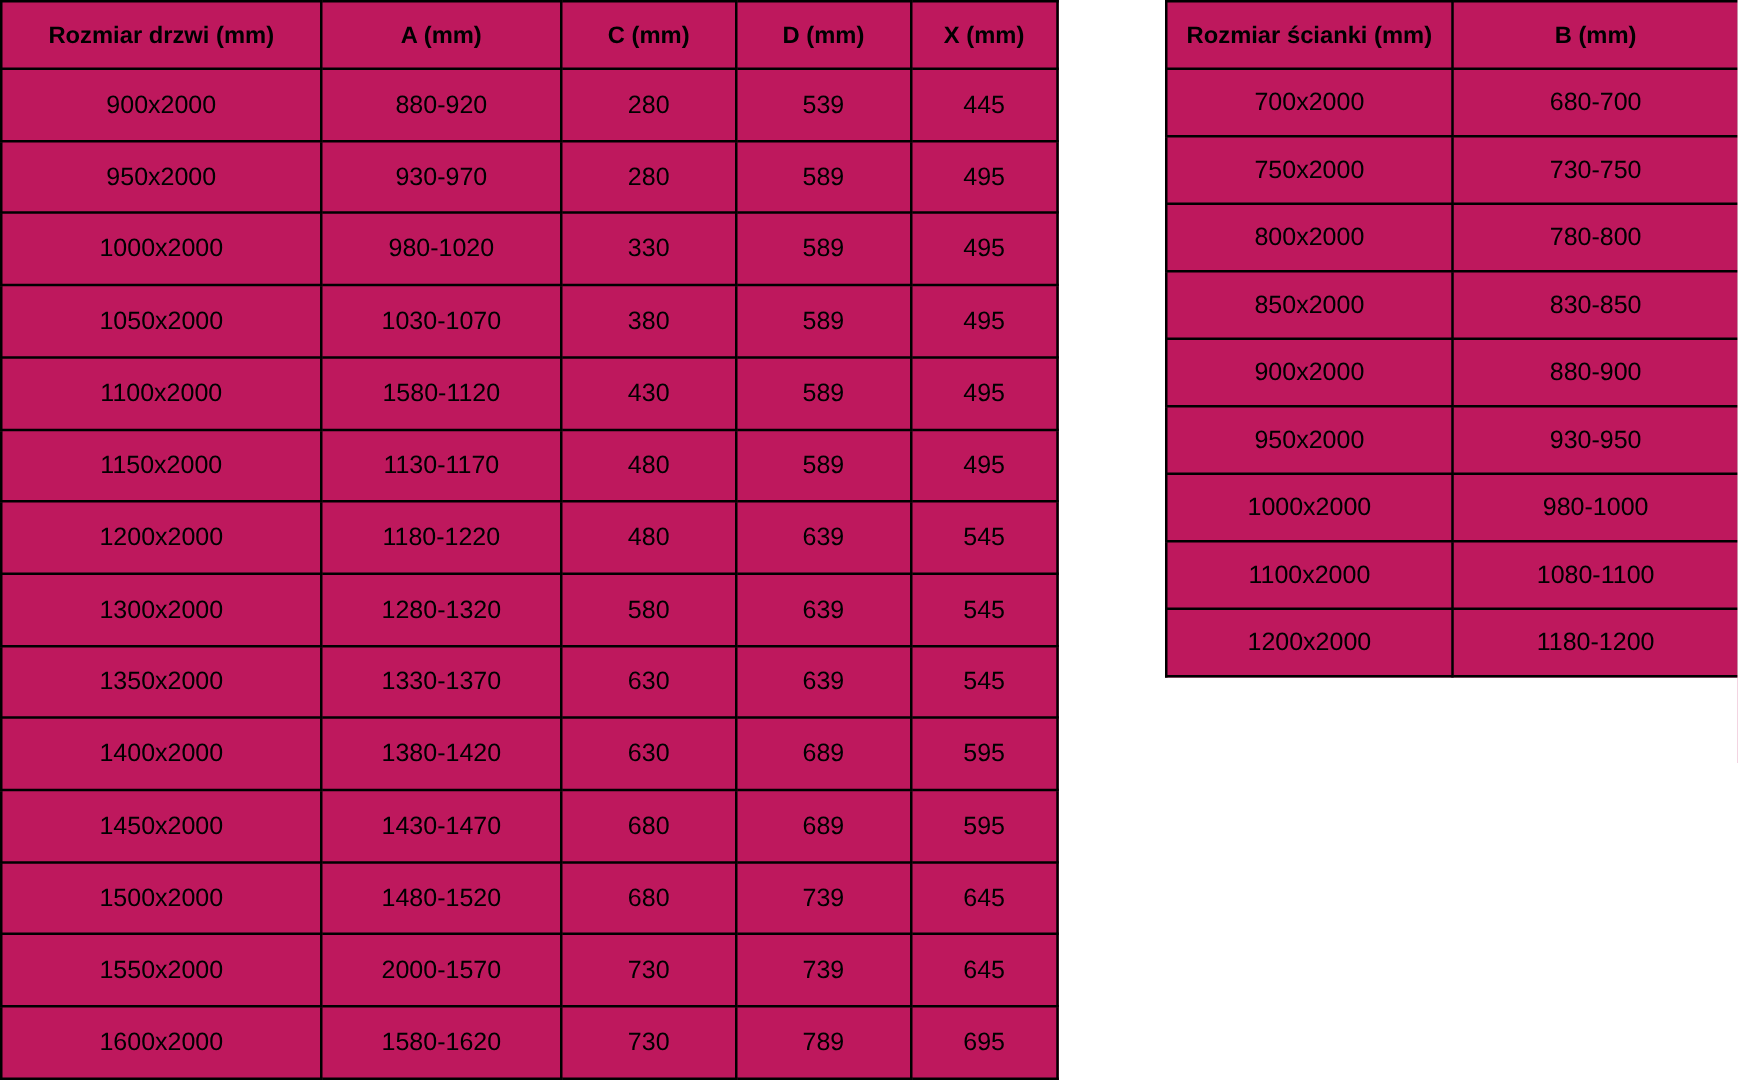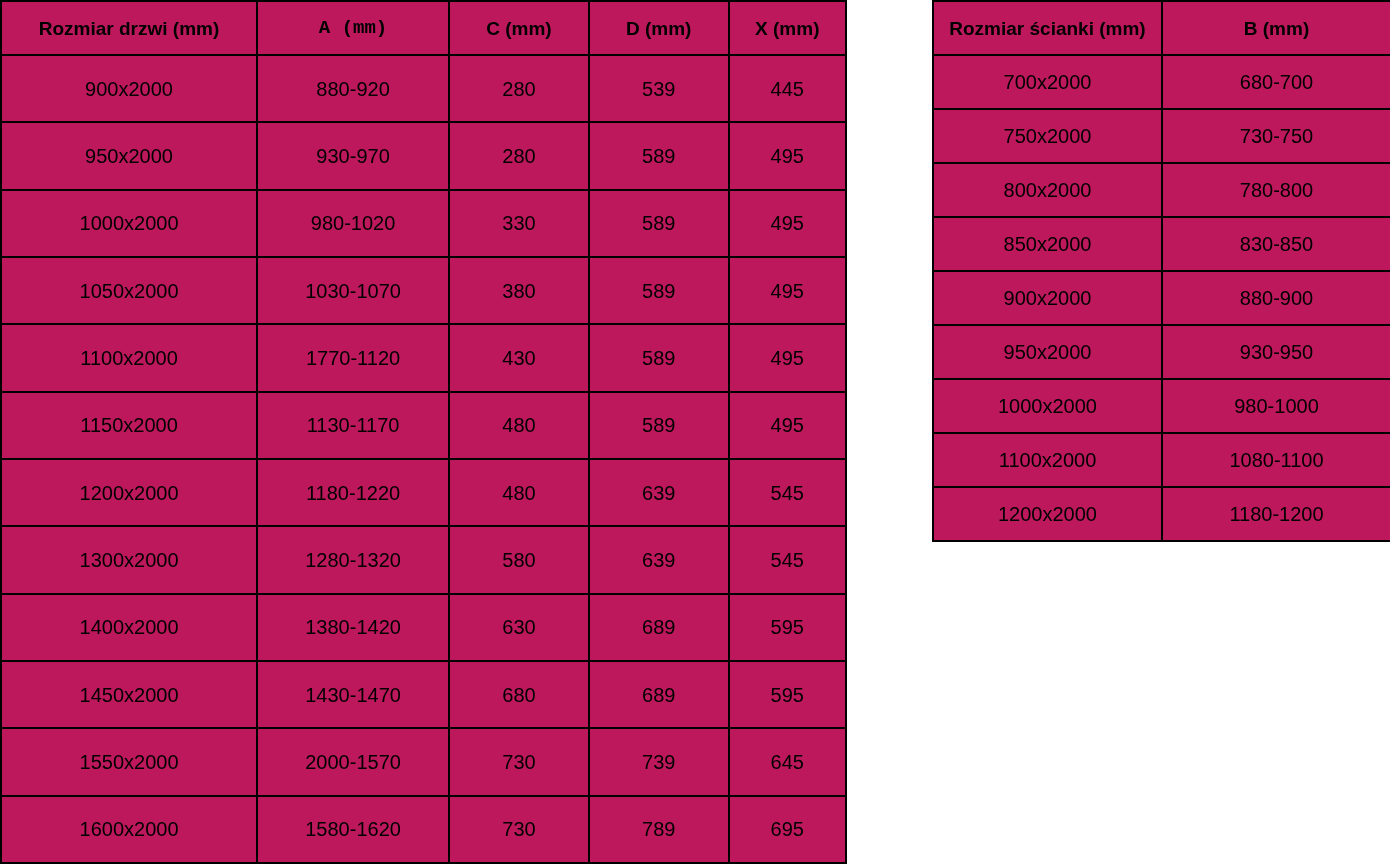--- a/index.html
+++ b/index.html
@@ -43,21 +43,21 @@
   }
 
   
   .door-table {
     left: 0;
     top: 0;
     width: 847px;
     height: 864px;
   }
   .door-table th:nth-child(1) { width: 240px; }
-  .door-table th:nth-child(2) { width: 180px; font-family: Liberation Mono, monospace; }
+  .door-table th:nth-child(2) { width: 180px; }
   .door-table th:nth-child(3) { width: 131px; }
   .door-table th:nth-child(4) { width: 131px; }
   .door-table th:nth-child(5) { width: 110px; }
 
   
   .wall-table {
     left: 932px;
     top: 0;
     width: 458px;
     height: 540px;
@@ -104,21 +104,21 @@
         </tr>
         <tr>
           <td>1050x2000</td>
           <td>1030-1070</td>
           <td>380</td>
           <td>589</td>
           <td>495</td>
         </tr>
         <tr>
           <td>1100x2000</td>
-          <td>1770-1120</td>
+          <td>1580-1120</td>
           <td>430</td>
           <td>589</td>
           <td>495</td>
         </tr>
         <tr>
           <td>1150x2000</td>
           <td>1130-1170</td>
           <td>480</td>
           <td>589</td>
           <td>495</td>
@@ -131,34 +131,48 @@
           <td>545</td>
         </tr>
         <tr>
           <td>1300x2000</td>
           <td>1280-1320</td>
           <td>580</td>
           <td>639</td>
           <td>545</td>
         </tr>
         <tr>
+          <td>1350x2000</td>
+          <td>1330-1370</td>
+          <td>630</td>
+          <td>639</td>
+          <td>545</td>
+        </tr>
+        <tr>
           <td>1400x2000</td>
           <td>1380-1420</td>
           <td>630</td>
           <td>689</td>
           <td>595</td>
         </tr>
         <tr>
           <td>1450x2000</td>
           <td>1430-1470</td>
           <td>680</td>
           <td>689</td>
           <td>595</td>
         </tr>
         <tr>
+          <td>1500x2000</td>
+          <td>1480-1520</td>
+          <td>680</td>
+          <td>739</td>
+          <td>645</td>
+        </tr>
+        <tr>
           <td>1550x2000</td>
           <td>2000-1570</td>
           <td>730</td>
           <td>739</td>
           <td>645</td>
         </tr>
         <tr>
           <td>1600x2000</td>
           <td>1580-1620</td>
           <td>730</td>

